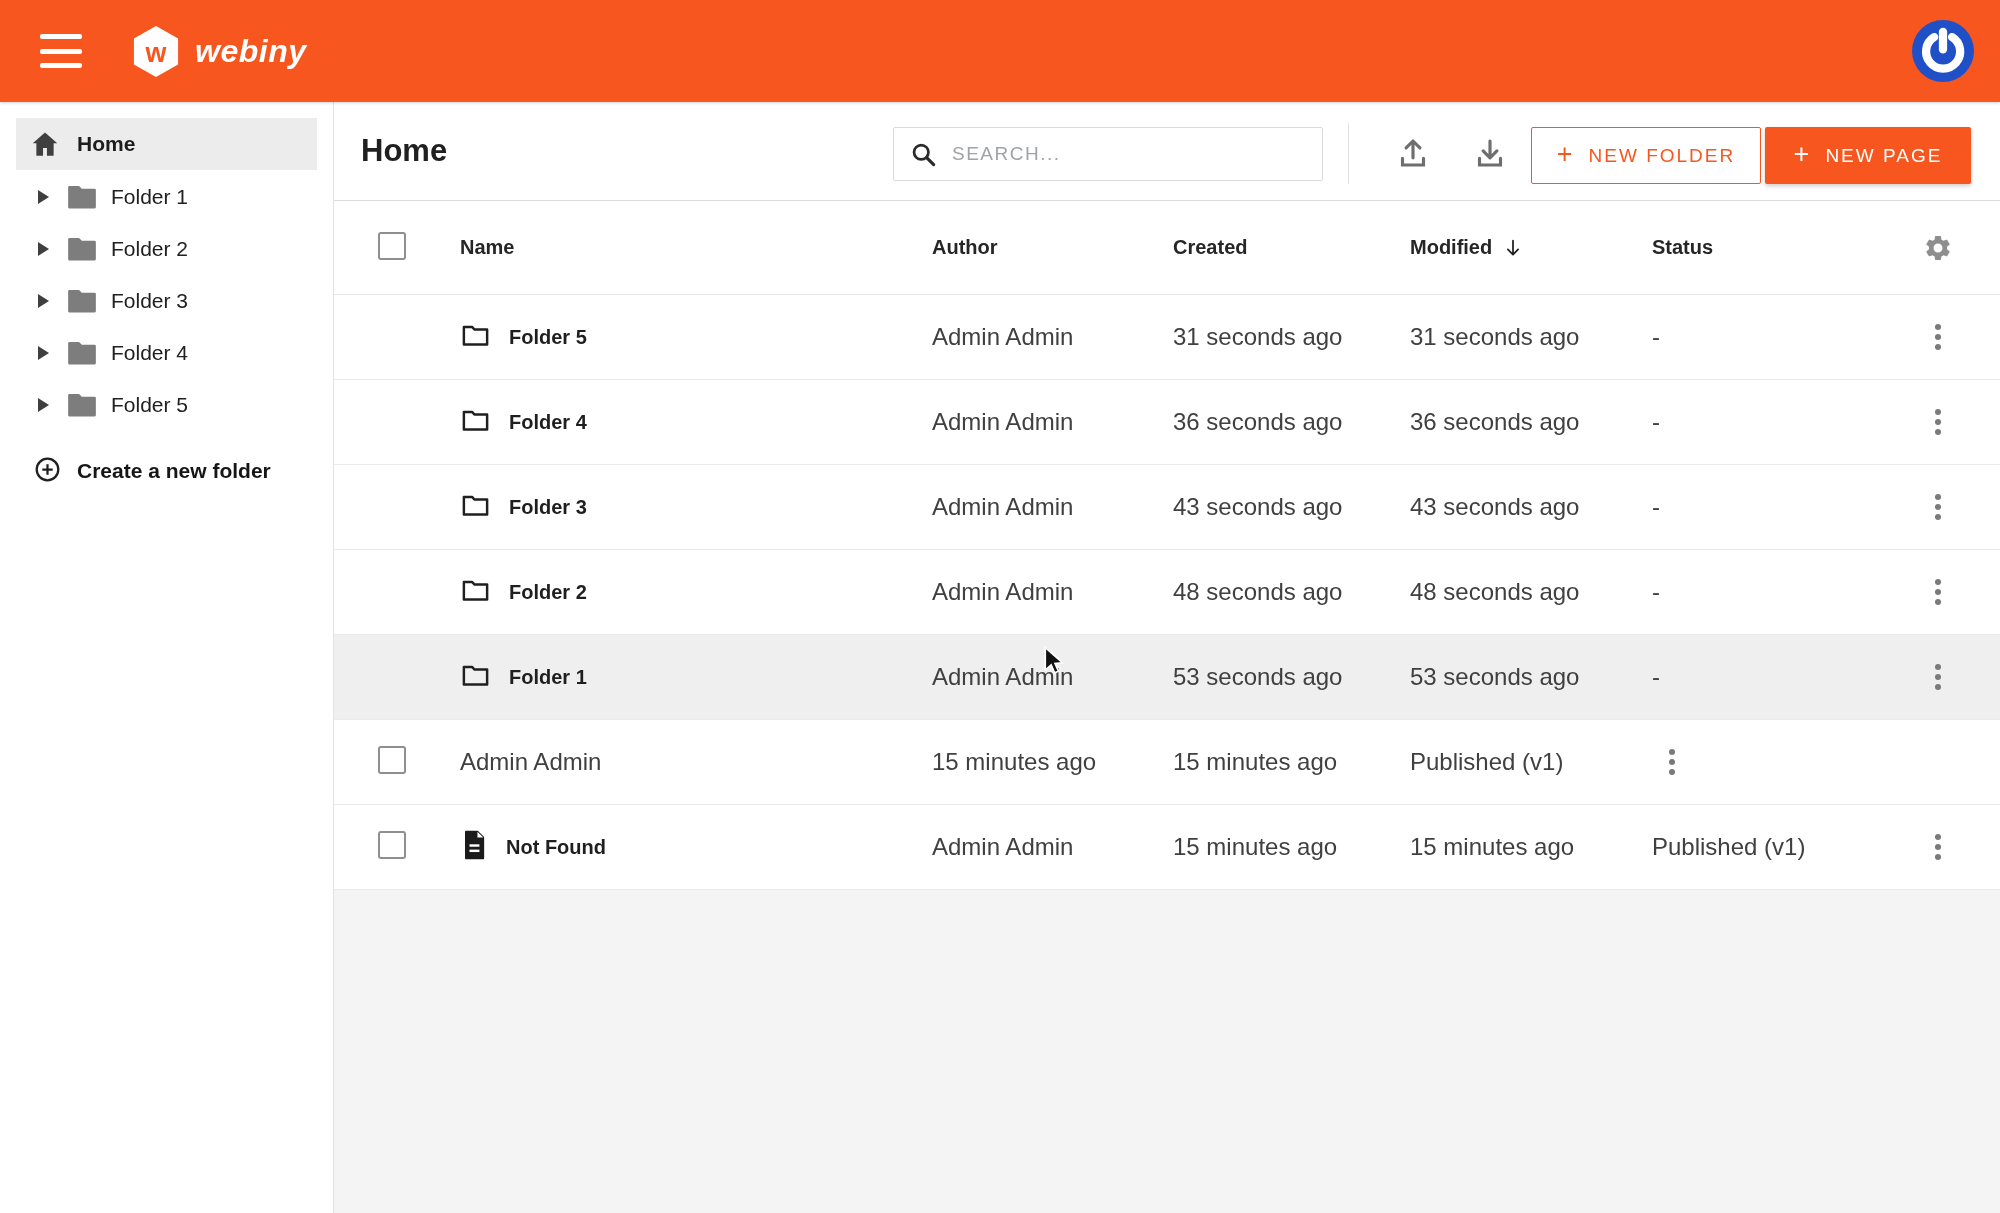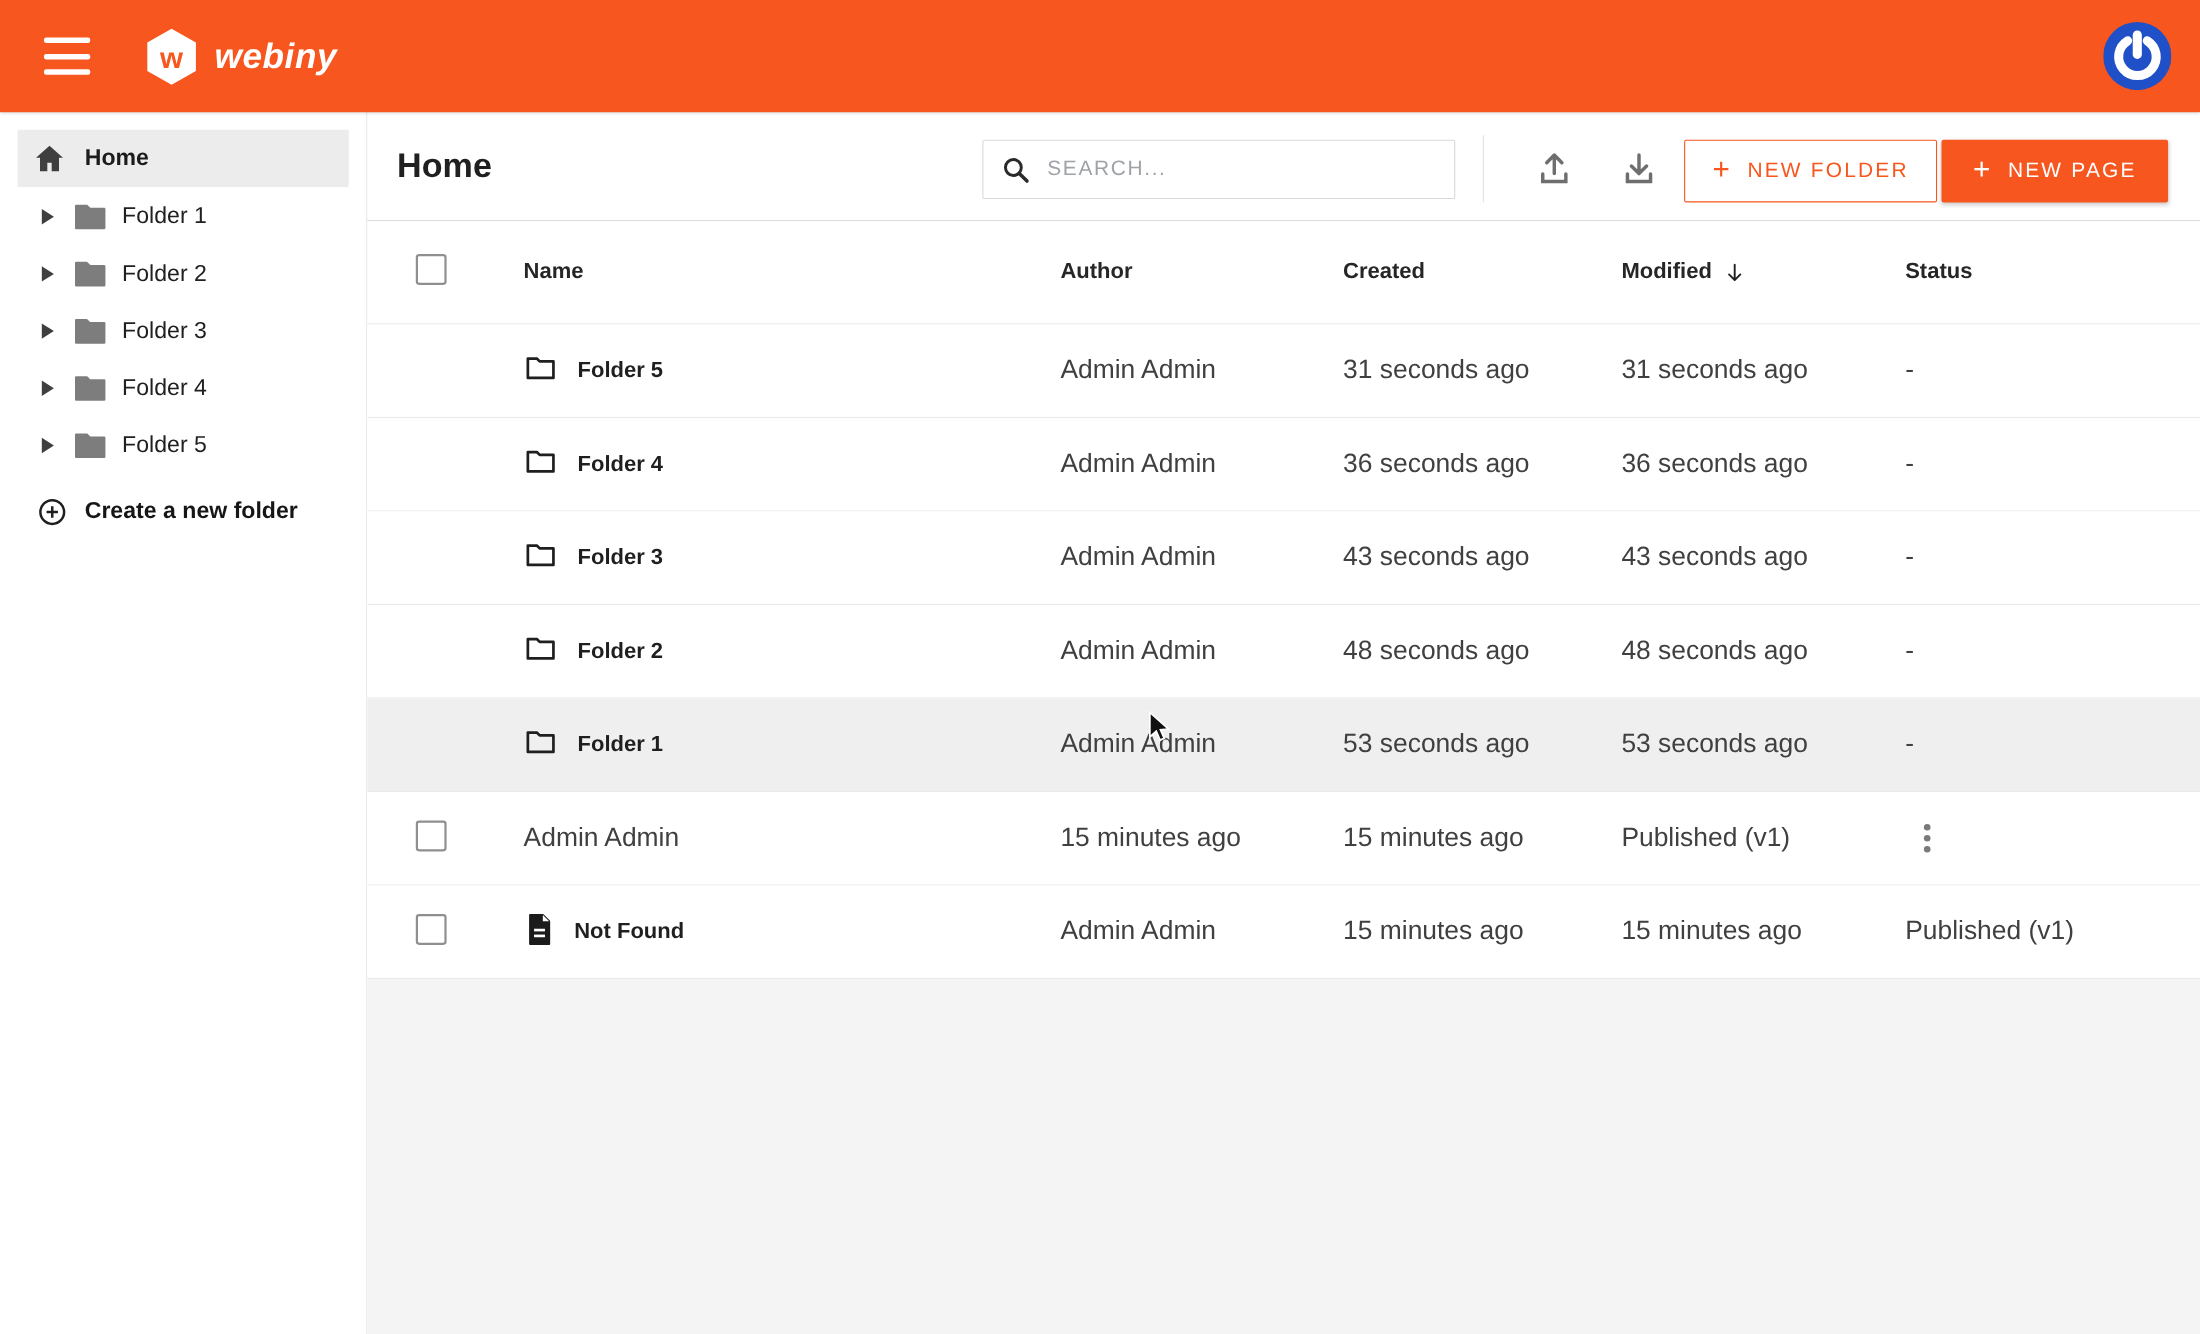--- a/index.html
+++ b/index.html
@@ -23,21 +23,21 @@
   .sidebar { width:334px; background:#fff; border-right:1px solid #e3e3e3; padding-top:16px; flex:none; }
   .home-item { margin:0 16px; height:52px; background:#ececec; display:flex; align-items:center;
                padding-left:14px; gap:17px; cursor:pointer; }
   .home-item .lbl { font-size:21px; font-weight:700; color:#1c1c1c; }
   .tree { margin-top:1px; }
   .tree-item { height:52px; display:flex; align-items:center; padding-left:38px; cursor:pointer; }
   .chev { width:0; height:0; border-left:11px solid #3f3f3f; border-top:7px solid transparent;
           border-bottom:7px solid transparent; margin-right:18px; }
   .tree-item .f-ic { width:30px; margin-right:14px; display:flex; }
   .tree-item .lbl { font-size:21px; color:#202020; }
-  .create-folder { margin-top:16px; height:36px; display:flex; align-items:center; padding-left:34px;
+  .create-folder { margin-top:16px; height:36px; display:flex; align-items:flex-end; padding-left:34px;
                    gap:16px; cursor:pointer; }
   .create-folder .lbl { font-size:21px; font-weight:700; color:#161616; }
 
   
   .main { flex:1; display:flex; flex-direction:column; background:#fff; min-width:0; }
 
   .toolbar { height:98px; position:relative; flex:none; }
   .page-title { position:absolute; left:27px; top:50%; transform:translateY(-50%);
                 font-size:31px; color:#202020; }
   .search-box { position:absolute; left:559px; top:25px; width:430px; height:54px;
@@ -52,21 +52,21 @@
   .icon-btn.upload { left:1056px; } .icon-btn.download { left:1133px; }
   .btn { position:absolute; top:25px; height:57px; display:flex; align-items:center; justify-content:center;
          gap:14px; font-size:19px; letter-spacing:2px; border-radius:2px; cursor:pointer;
          font-family:"Liberation Sans",sans-serif; }
   .btn .plus { font-size:27px; font-weight:400; margin-top:-2px; }
   .btn-outline { left:1197px; width:230px; background:#fff; border:1px solid #F8561F; color:#F8561F; }
   .btn-filled { left:1431px; width:206px; background:#F8561F; border:none; color:#fff;
                 box-shadow:0 2px 4px rgba(0,0,0,.2); }
 
   
-  .grid7 { display:grid; grid-template-columns:126px 472px 241px 237px 242px 266px 1fr; align-items:center;gap:16px; }
+  .grid7 { display:grid; grid-template-columns:126px 472px 241px 237px 242px 266px 1fr; align-items:center; }
   .table-header { height:95px; border-top:1px solid #dcdcdc; border-bottom:1px solid #e6e6e6; flex:none; }
   .th { font-size:20px; font-weight:700; color:#262626; }
   .col-check { padding-left:44px; }
   .checkbox { width:28px; height:28px; border:2px solid #8f8f8f; border-radius:3px; background:#fff;
               display:inline-block; cursor:pointer; }
   .th-modified { display:flex; align-items:center; gap:10px; }
   .col-actions { padding-left:5px; }
   .actions-inner { width:30px; display:flex; justify-content:center; }
 
   .row { height:85px; border-bottom:1px solid #eaeaea; background:#fff; cursor:pointer; }

